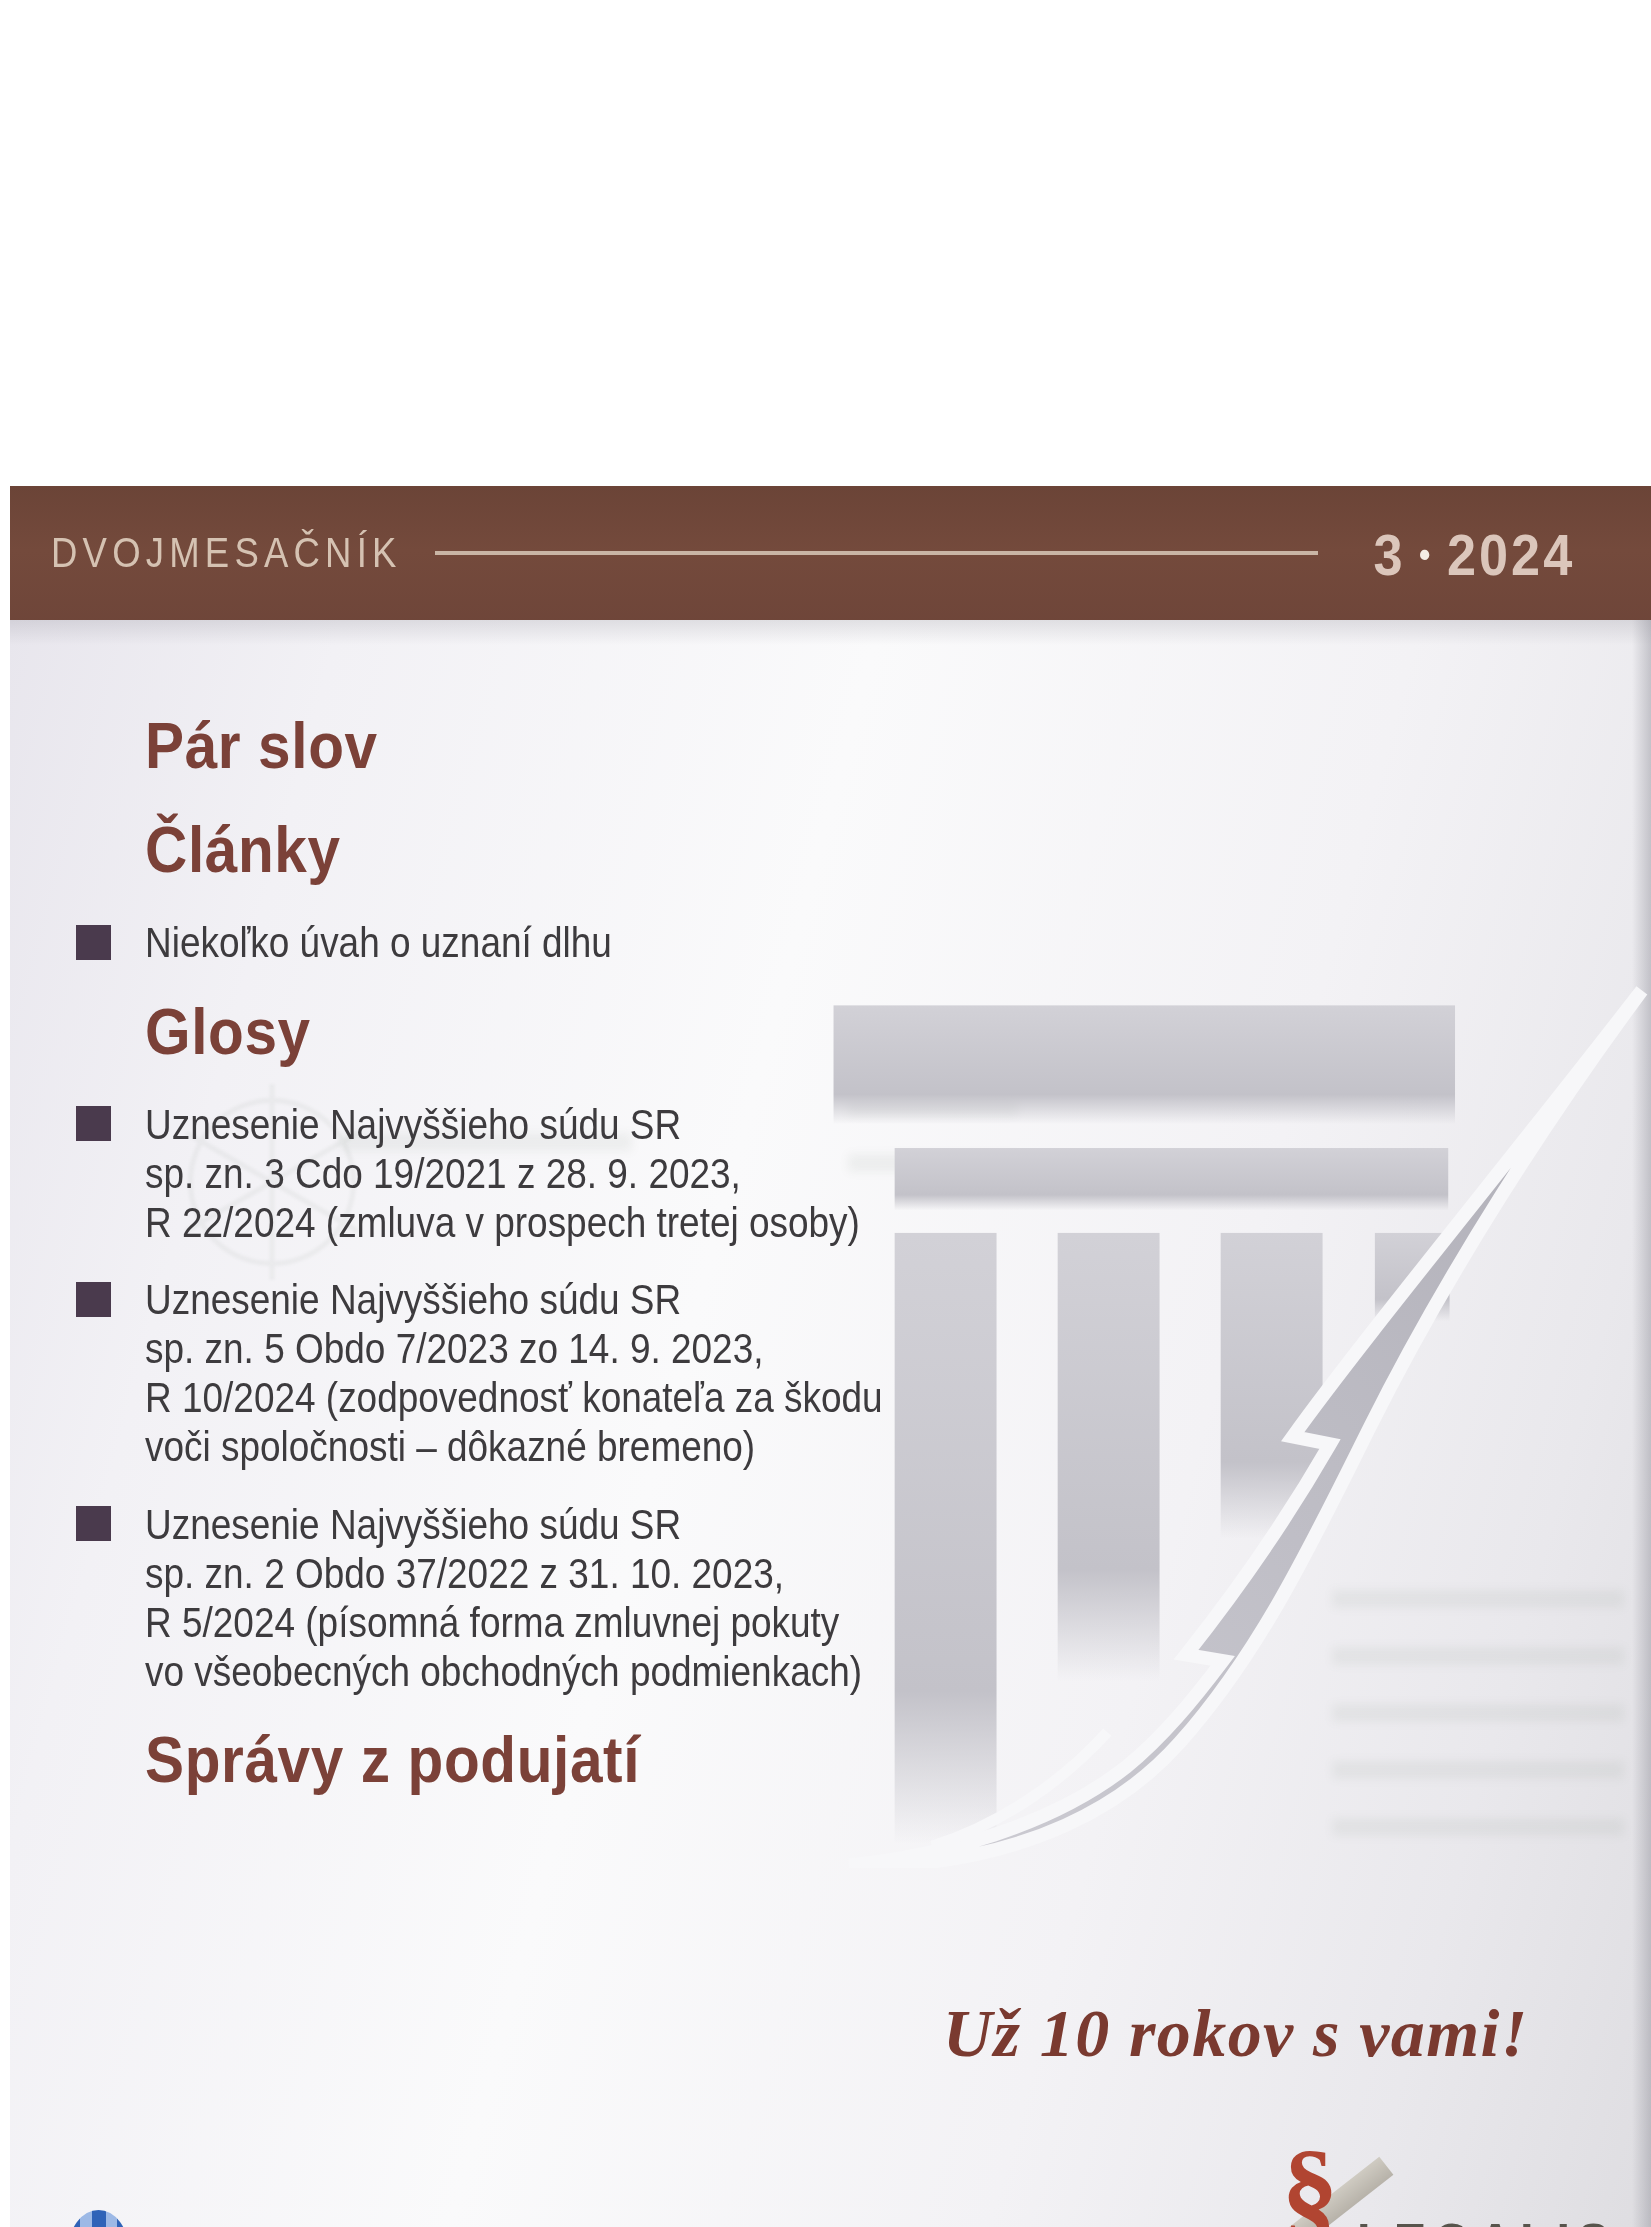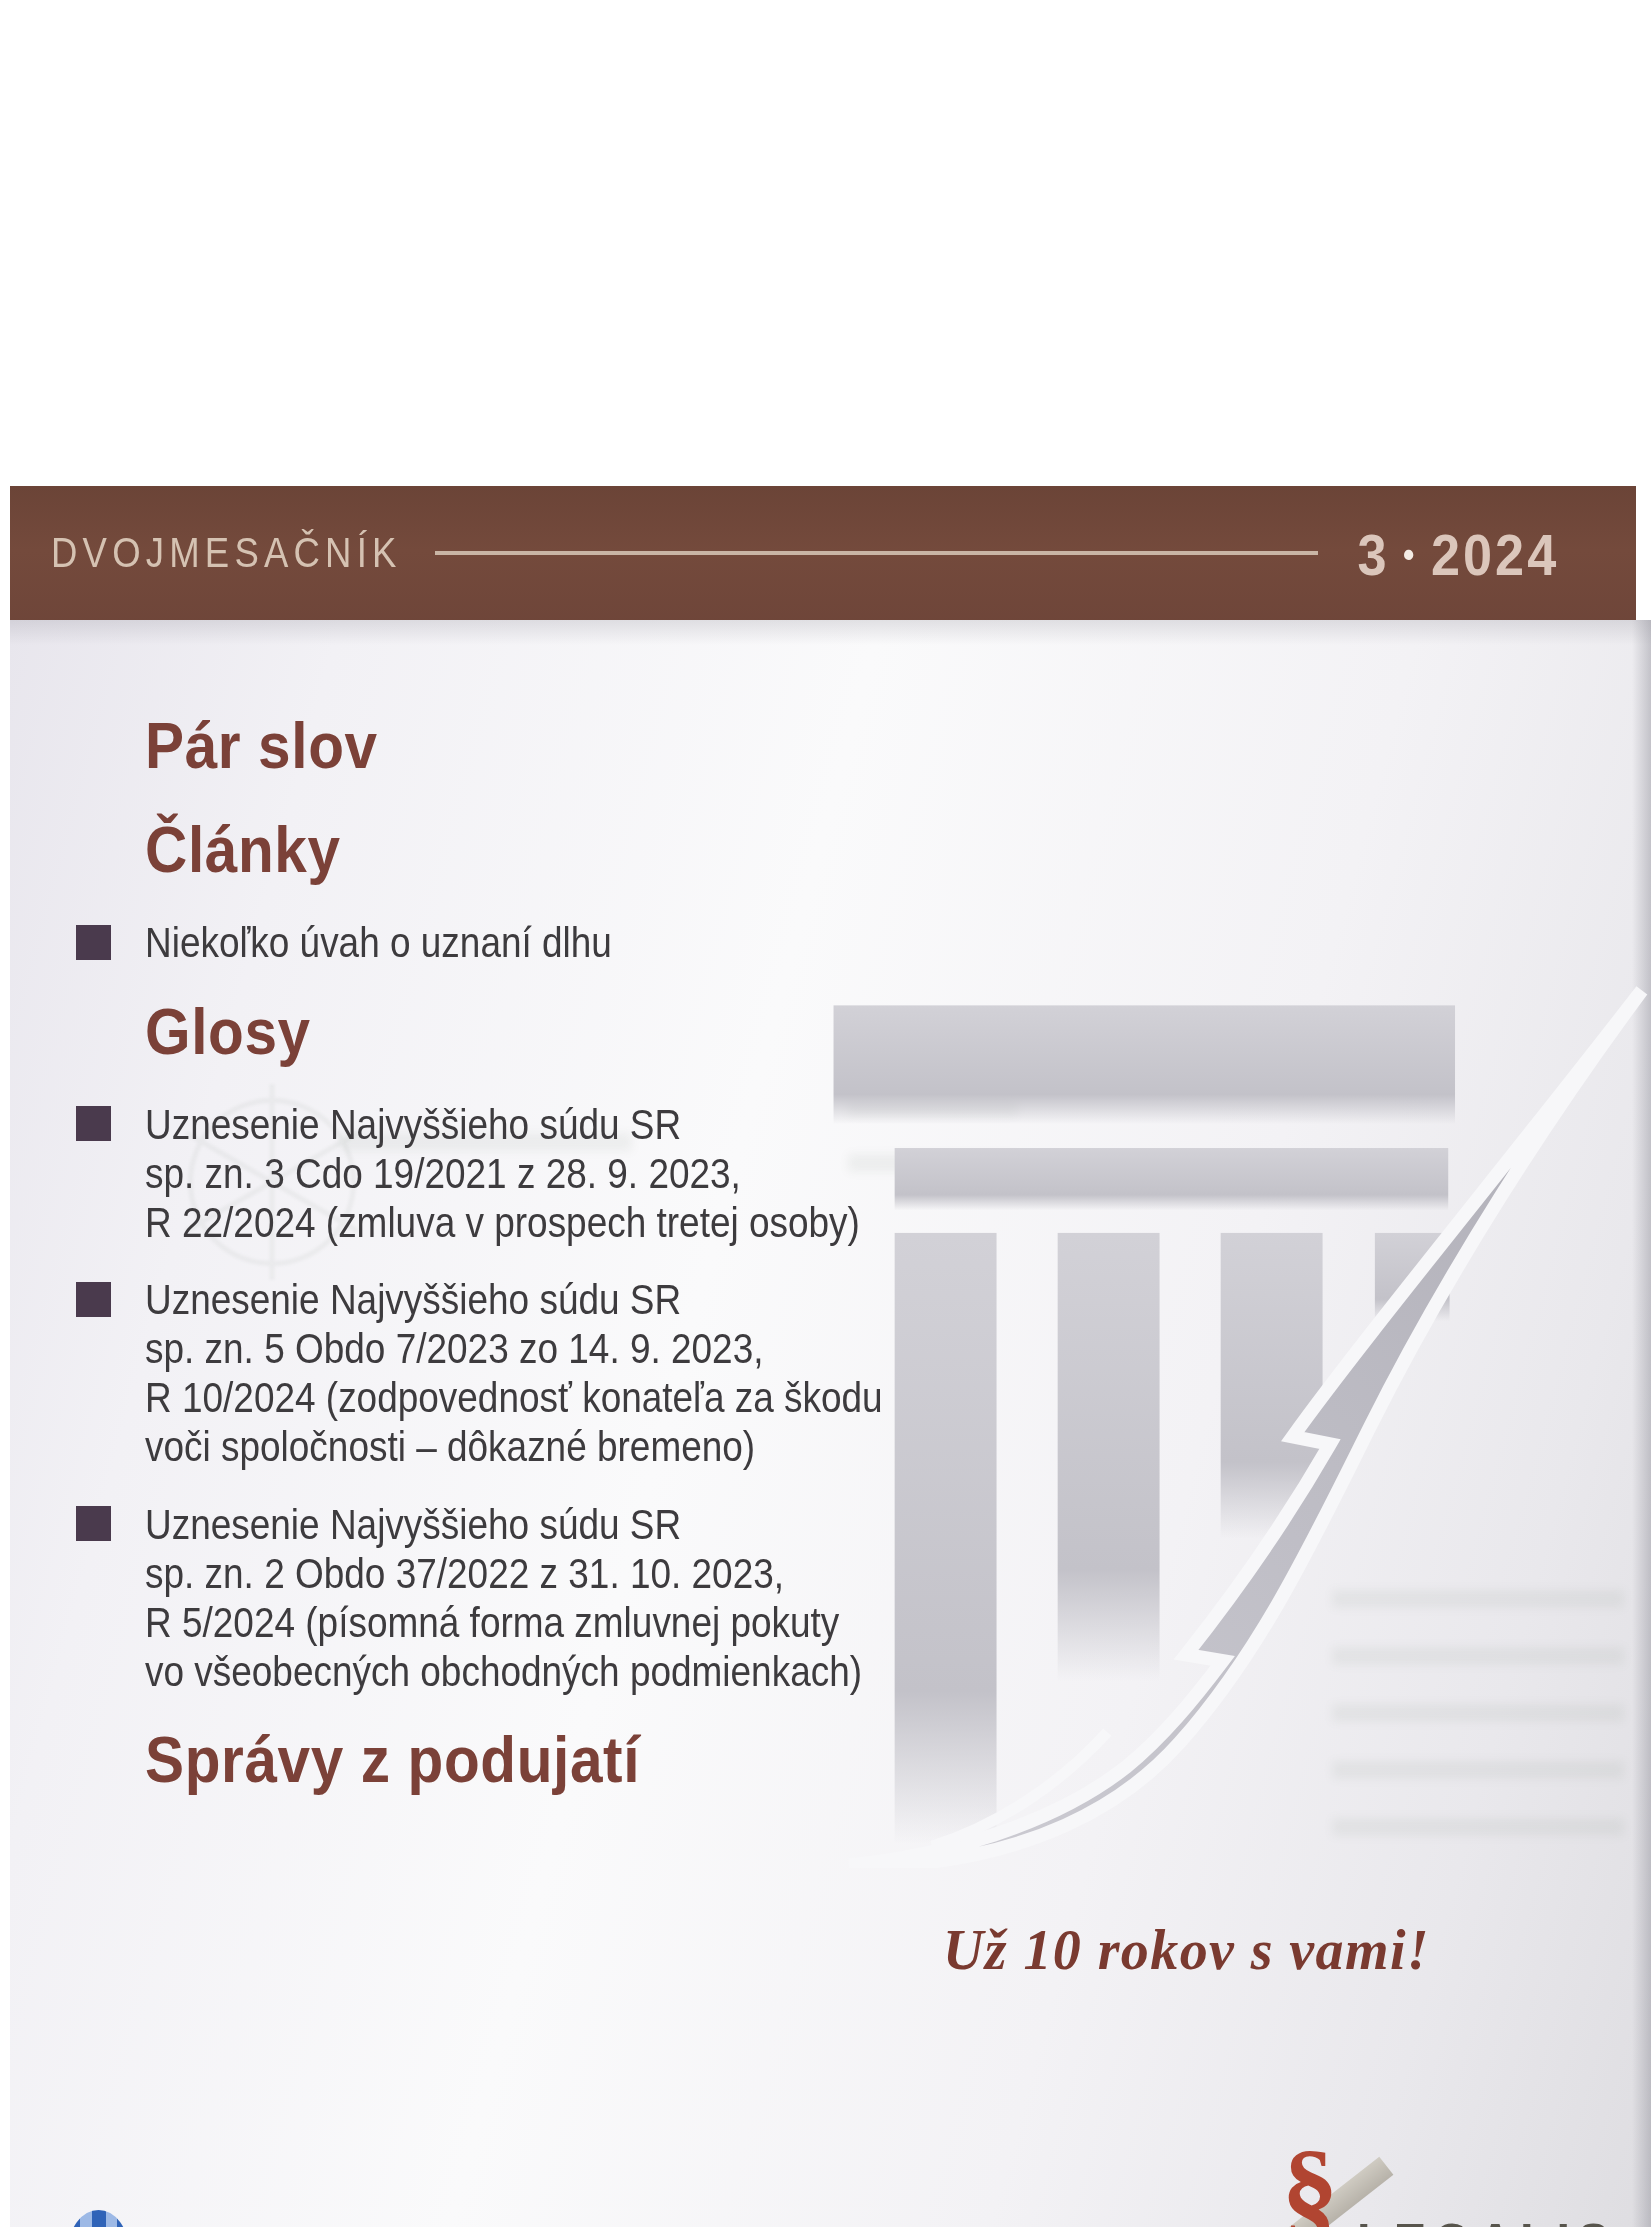--- a/index.html
+++ b/index.html
@@ -40,21 +40,21 @@
     transform:scaleX(0.74);transform-origin:left top;
   }
   .subtitle{
     position:absolute;left:50px;top:325px;
     color:var(--subtitle-color);font-size:50px;line-height:1.28;letter-spacing:0.7px;
     transform:scaleX(0.95);transform-origin:left top;
   }
   .sub-line{display:block;}
   
   .issue-band{
-    position:absolute;left:10.2px;top:486px;right:16px;height:144px;
+    position:absolute;left:10.2px;top:486px;right:0;height:144px;
     background:linear-gradient(180deg,#6b4437 0%,var(--band-bg) 45%,#6e4539 100%);
   }
   .band-label{
     position:absolute;left:41px;top:42px;
     color:var(--band-text);font-size:43px;letter-spacing:6.1px;white-space:nowrap;
     transform:scaleX(0.85);transform-origin:left top;
   }
   .band-rule{
     position:absolute;left:425px;top:65px;width:883px;height:4.1px;
     background:var(--rule-color);
@@ -104,23 +104,23 @@
     position:absolute;left:-69px;top:6.8px;width:35px;height:35px;
     background:var(--bullet-color);
   }
   .toc-lines{
     color:var(--body-text);font-size:42px;line-height:49px;
     transform:scaleX(0.88);transform-origin:left top;
   }
   .toc-line{white-space:nowrap;}
   
   .slogan{
-    position:absolute;left:943px;top:1918px;
+    position:absolute;left:943px;top:1994px;
     font-family:"Liberation Serif","DejaVu Serif",serif;
-    font-style:italic;font-weight:bold;font-size:56px;
+    font-style:italic;font-weight:bold;font-size:68px;
     color:var(--slogan-color);white-space:nowrap;letter-spacing:1.4px;
   }
   
   .publisher{position:absolute;left:1261px;top:2141px;width:391px;height:87px;}
   .blade{
     position:absolute;left:9.5px;top:53px;width:129px;height:23px;
     background:linear-gradient(180deg,#cfcbc2,var(--blade-gray));
     transform:rotate(-38deg);
   }
   .para{

